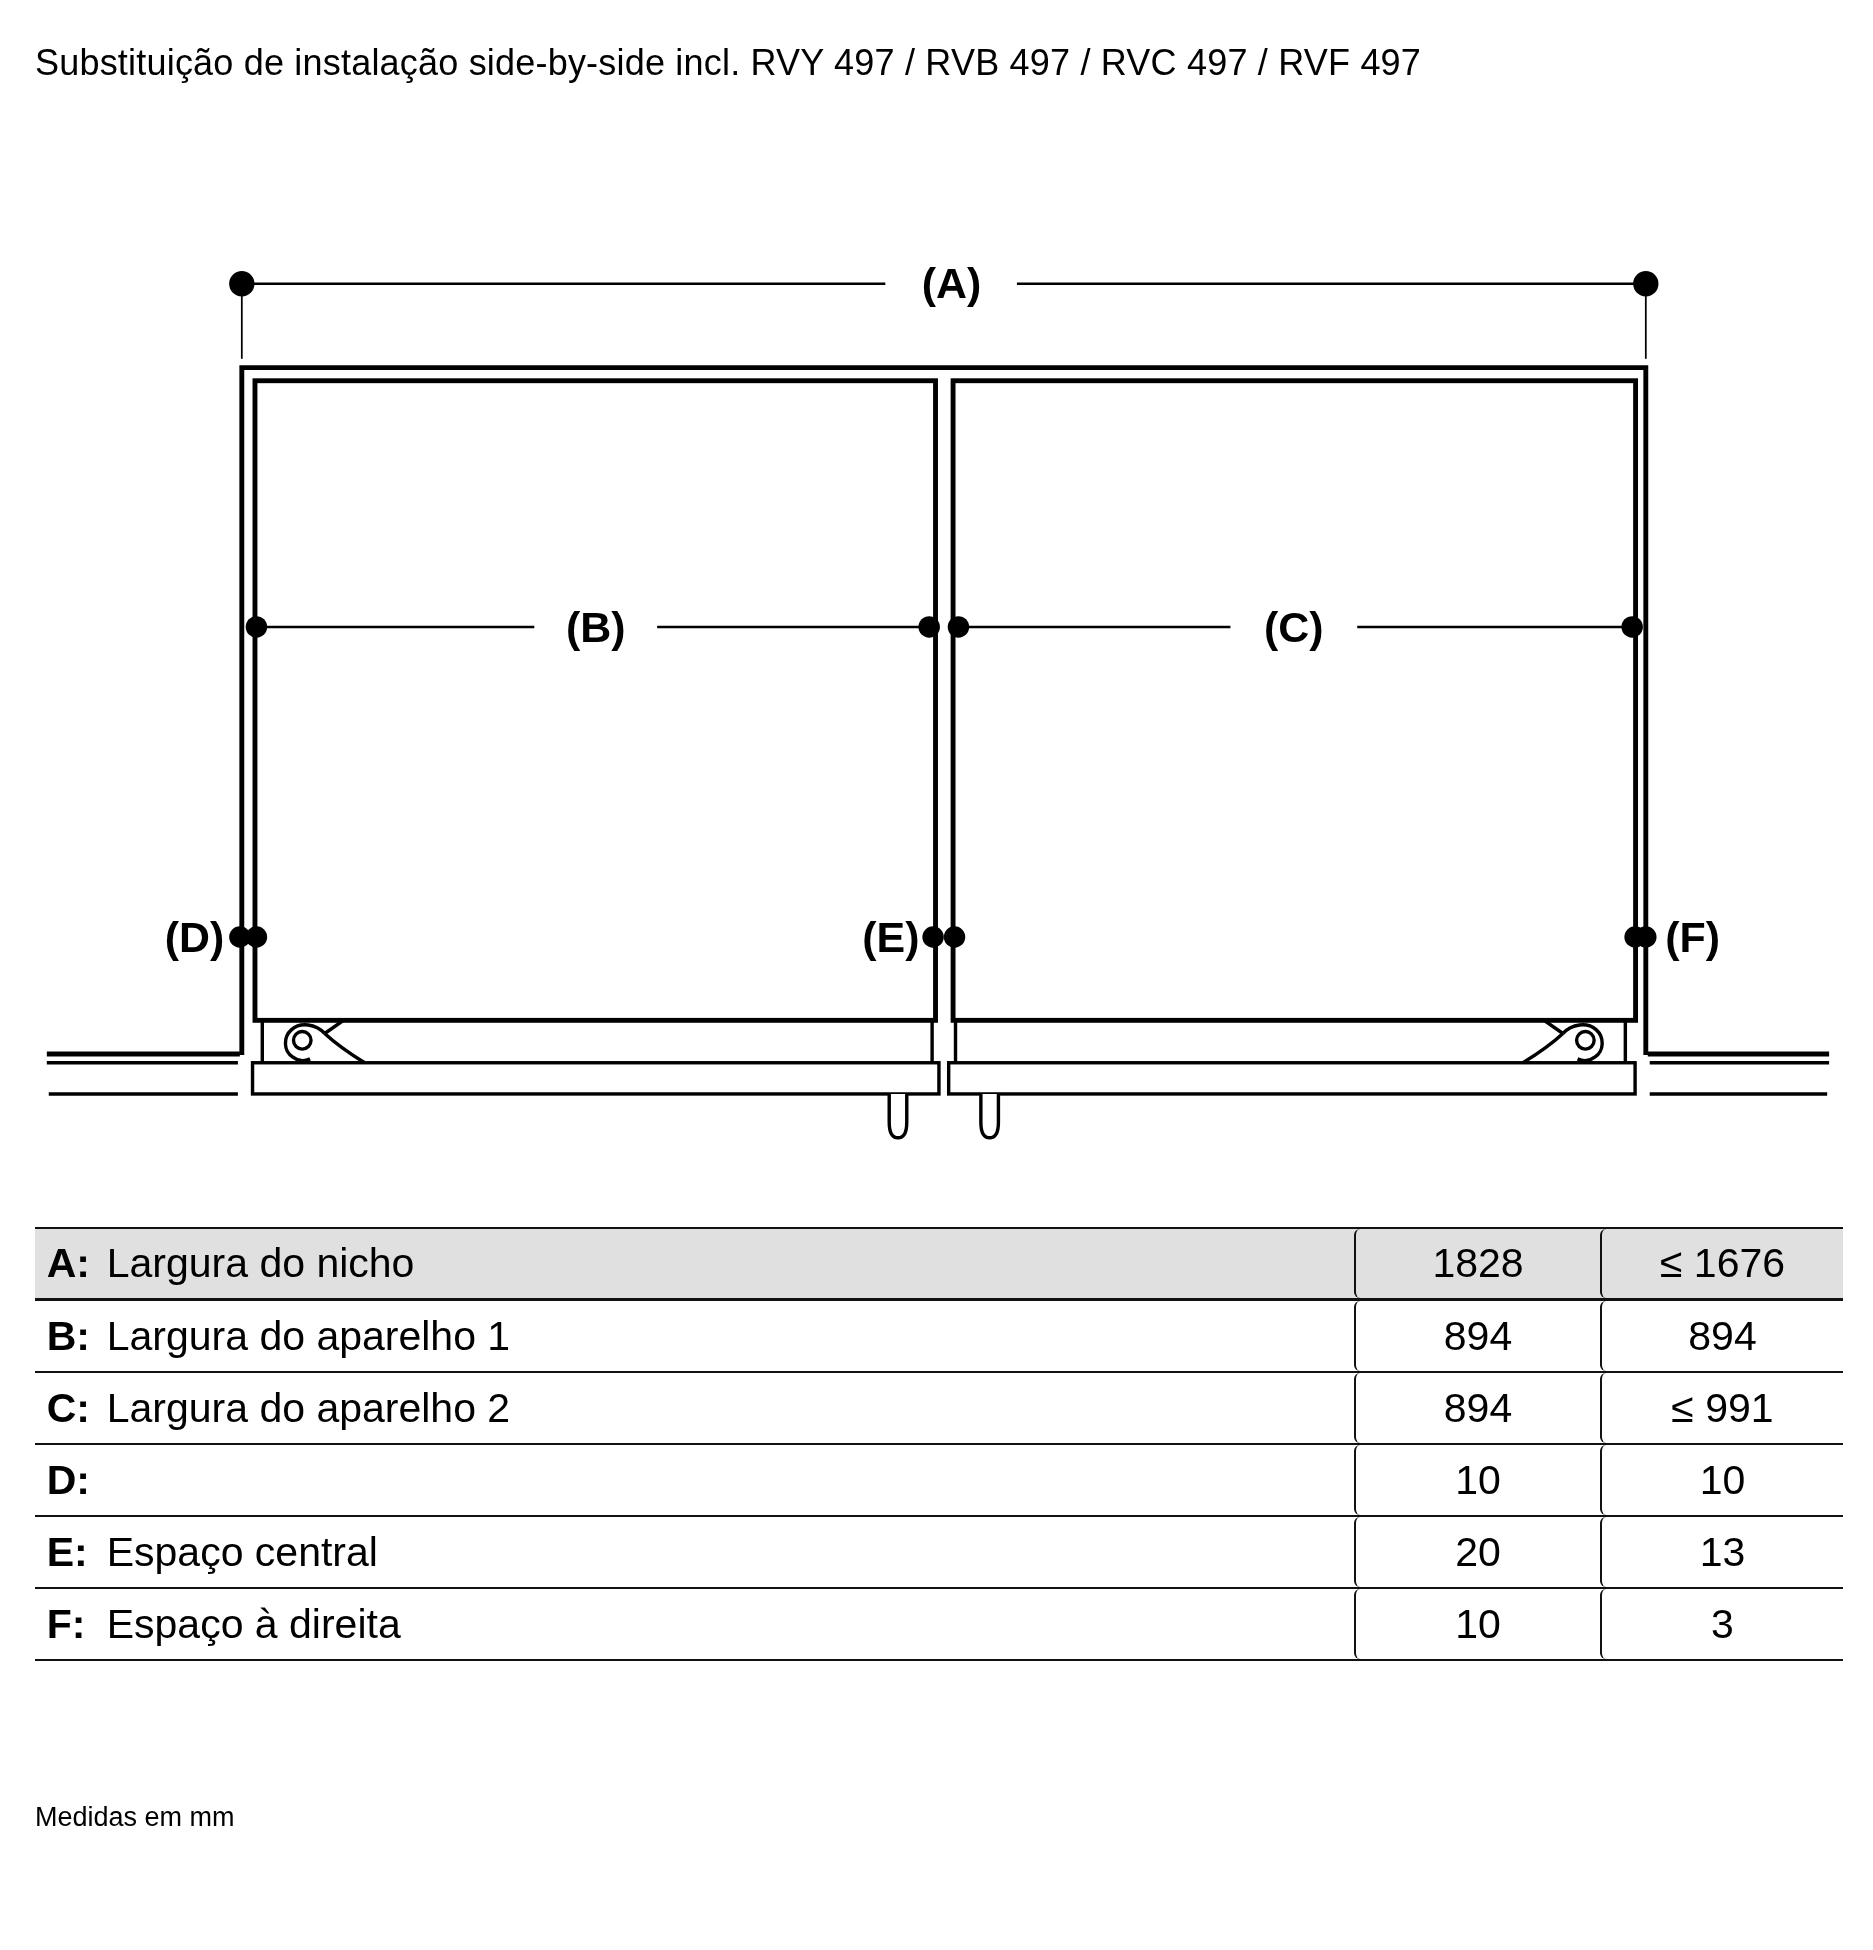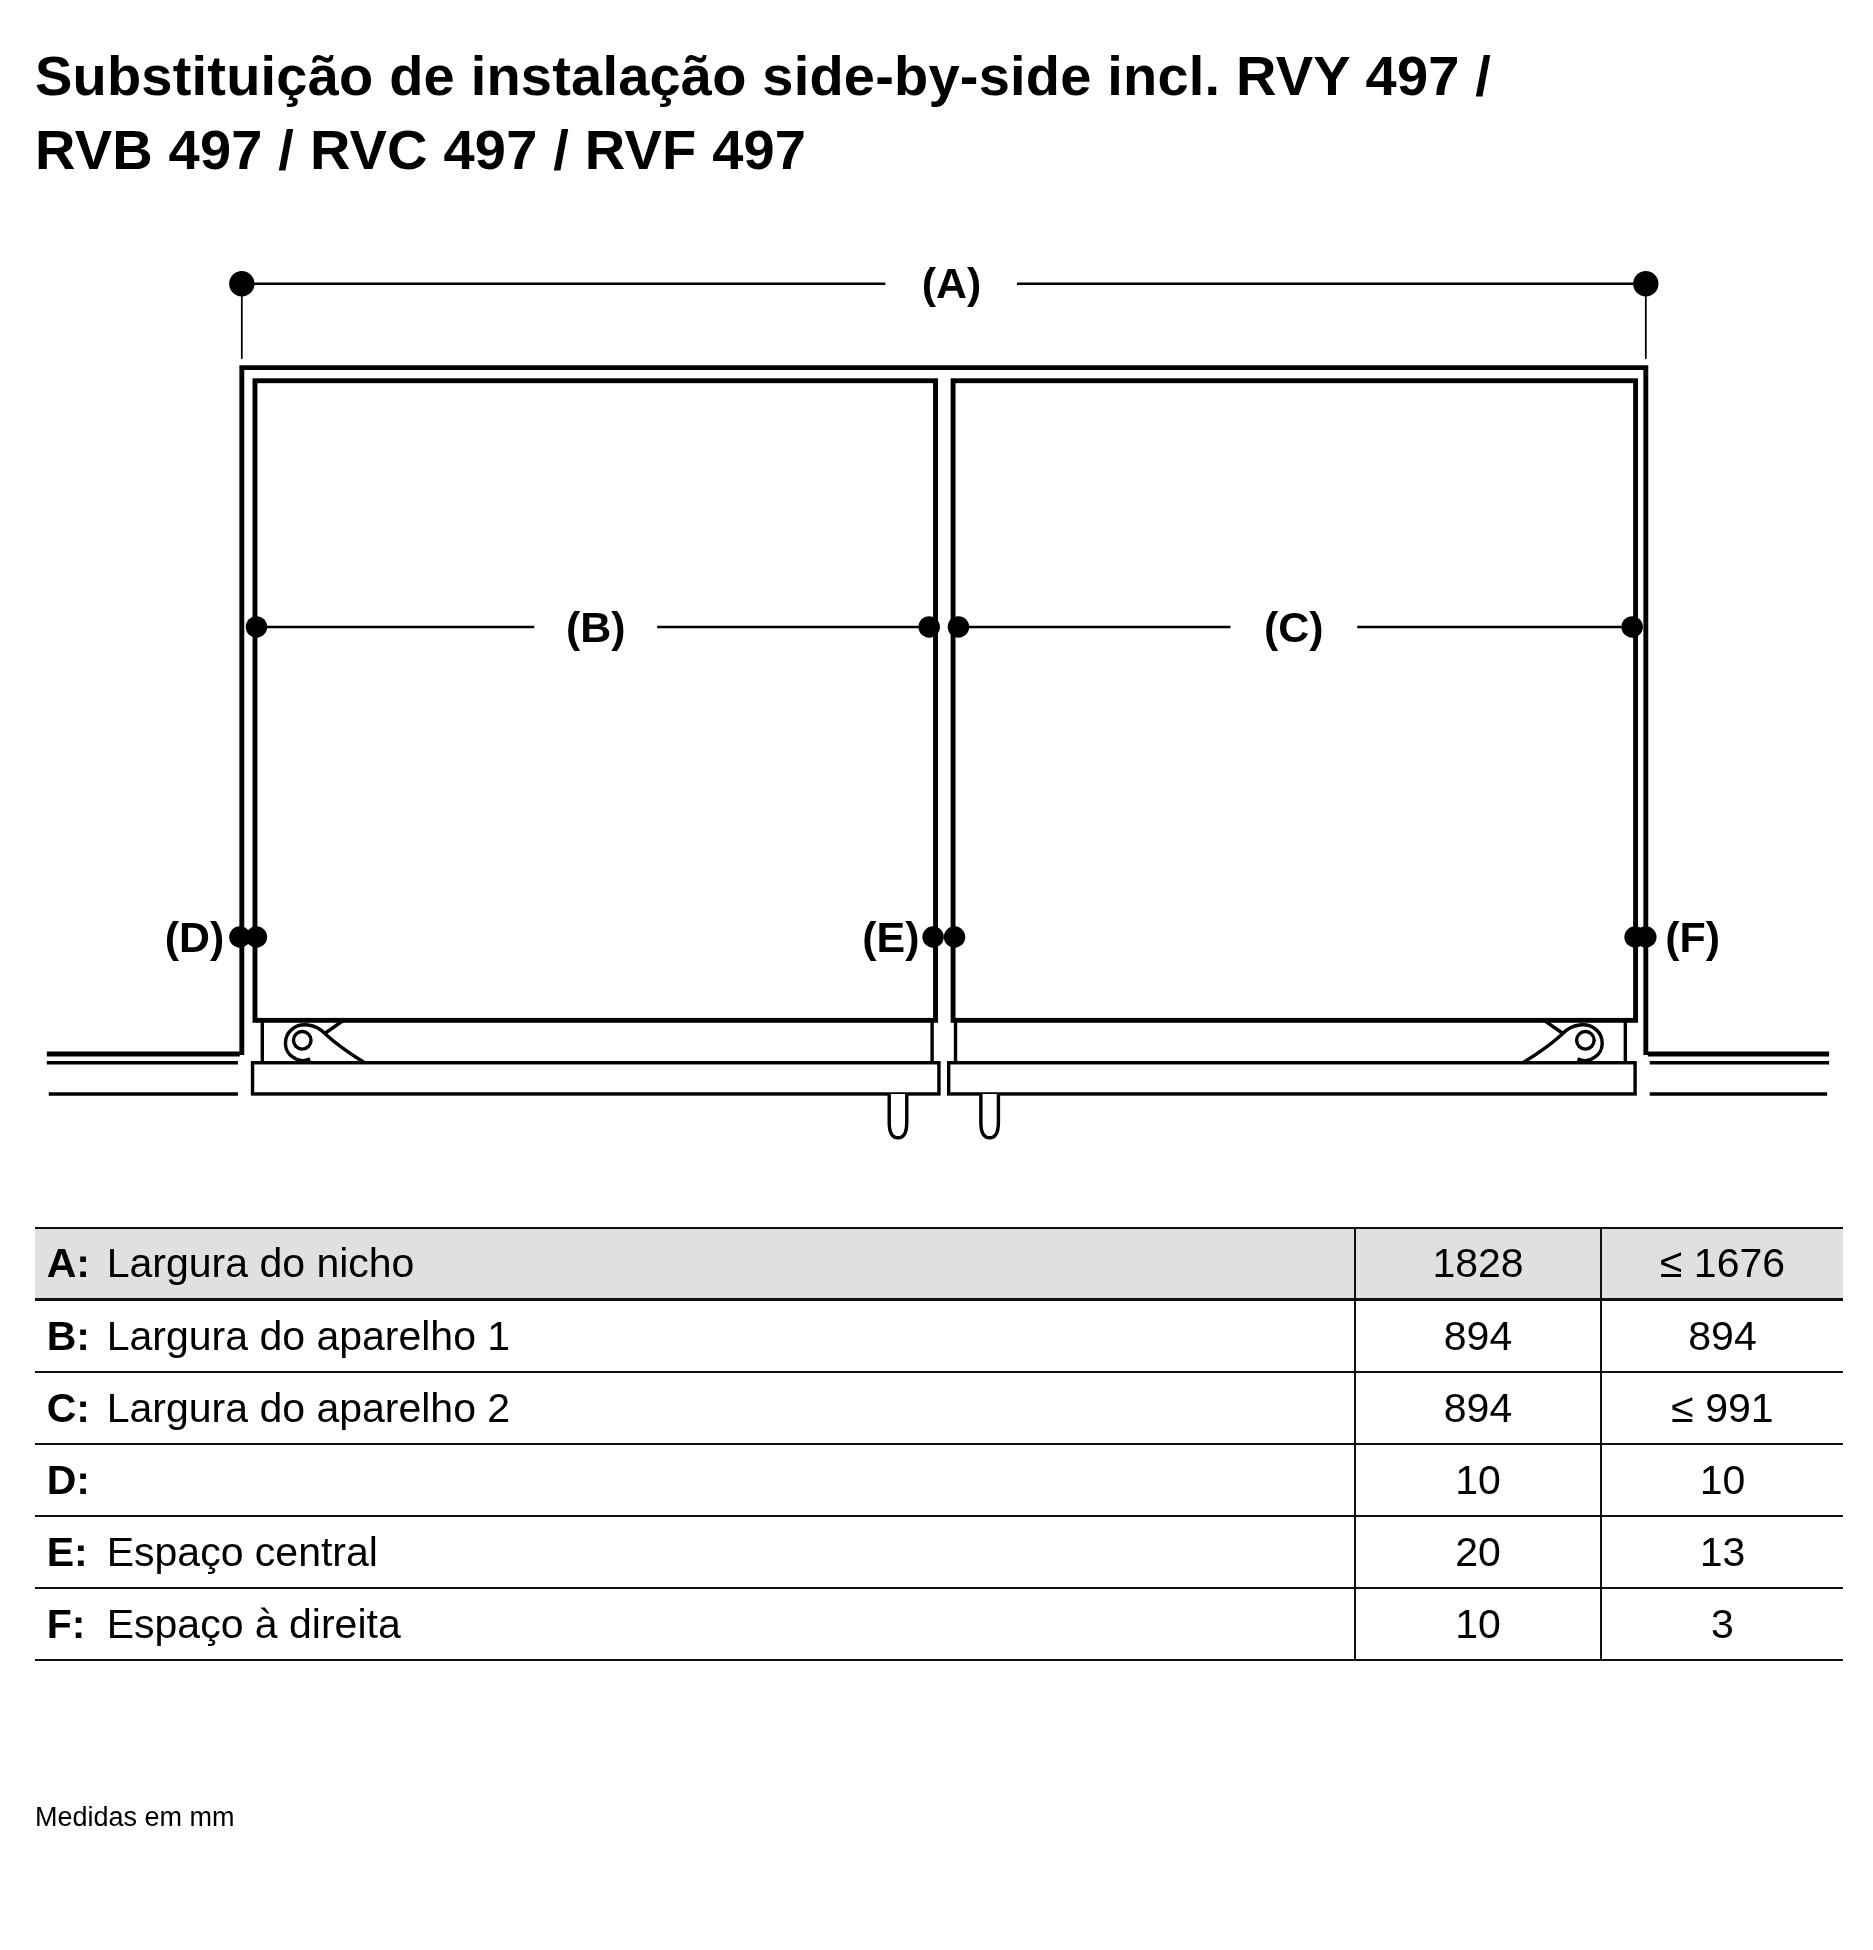--- a/index.html
+++ b/index.html
@@ -6,21 +6,21 @@
   html,body { background:#fff; }
   body {
     width:1873px; height:1950px;
     position:relative;
     font-family:"Liberation Sans", sans-serif;
     color:#000;
     overflow:hidden;
   }
   .title {
     position:absolute; left:35px; top:39px; width:1482px;
-    font-size:56px; font-weight:700; line-height:1.33;
+    font-size:36px; font-weight:400; line-height:1.33;
     letter-spacing:0.2px;
   }
   .diagram-wrap { position:absolute; left:0; top:195px; width:1873px; height:1014px; }
   svg text {
     font-family:"Liberation Sans", sans-serif;
     font-size:44px; font-weight:700; fill:#000;
   }
   .dim-table {
     position:absolute; left:35px; top:1227px; width:1808px;
     border-top:2px solid #111;
@@ -37,20 +37,21 @@
     padding-left:11.7px; position:relative; height:100%;
     align-items:center;
   }
   .cell-letter { font-weight:700; width:60px; flex:none; }
   .cell-label { font-weight:400; }
   .cell-val {
     width:246px; flex:none; text-align:center;
     border-left:2.9px solid #111;
     height:100%; display:flex; align-items:center; justify-content:center;
     font-weight:400;
+    border-radius:6px;
   }
   .cell-val.last { width:243px; }
   .footer-note {
     position:absolute; left:35px; top:1802px;
     font-size:27px; font-weight:400;
   }
 </style>
 </head>
 <body>
 

